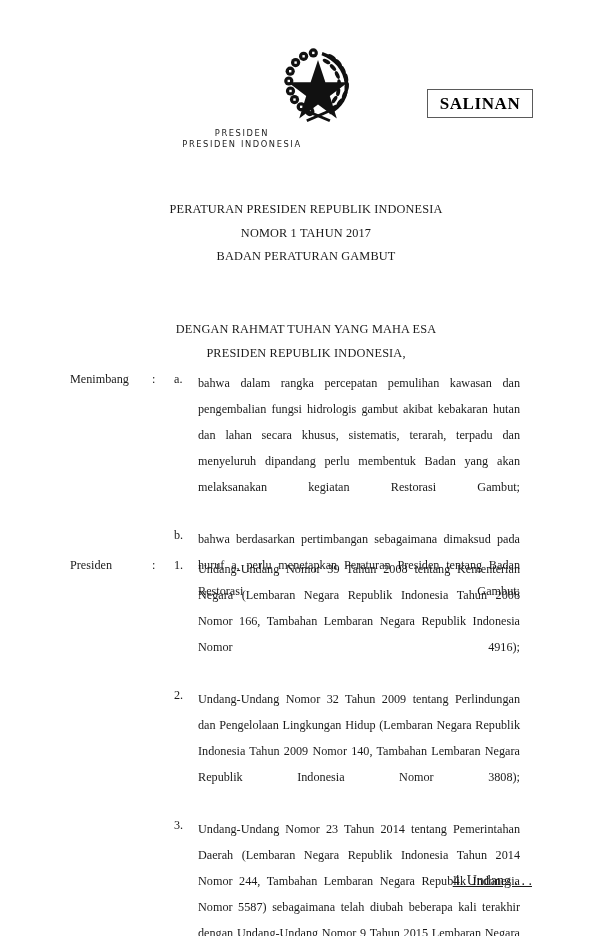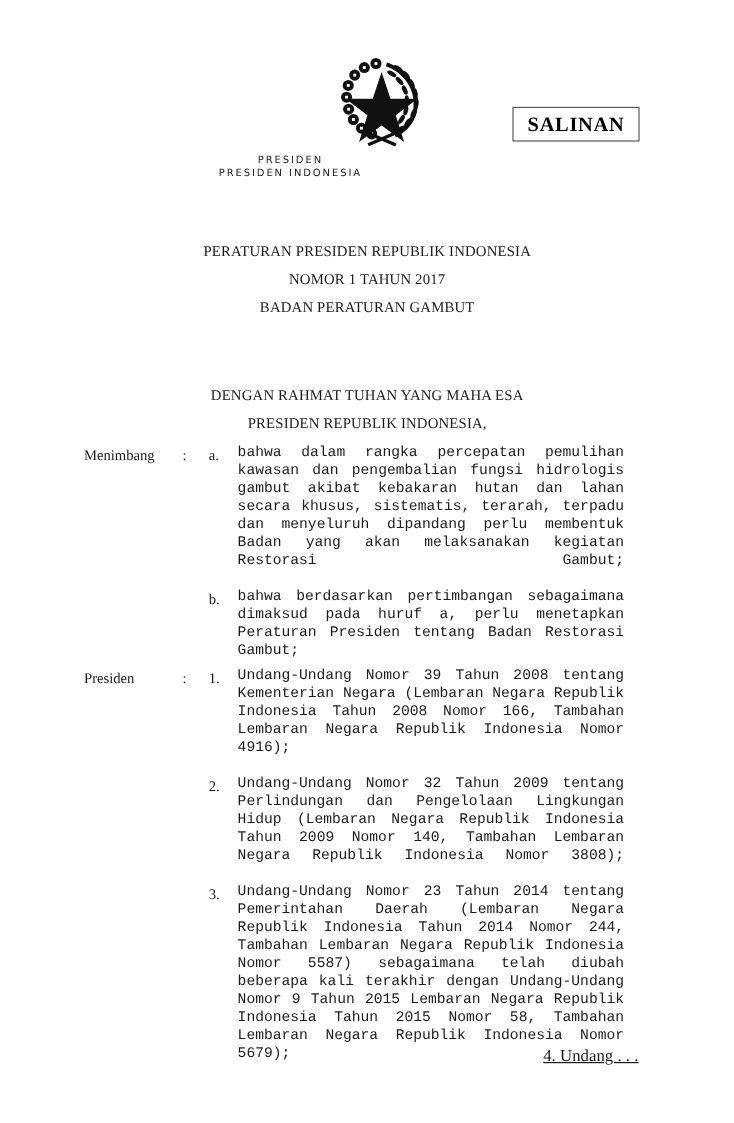--- a/index.html
+++ b/index.html
@@ -135,25 +135,24 @@
   }
   .item-marker {
     width: 24px;
     flex: 0 0 24px;
     font-size: 12.2px;
     line-height: 18.7px;
   }
   .item-text {
     flex: 1 1 auto;
     font-size: 12.2px;
-    line-height: 15px;
+    line-height: 26px;
     text-align: justify;
     text-justify: inter-word;
     hyphens: none;
-    font-family: Liberation Mono, monospace;
   }
   
   .item-text::after {
     content: "";
     display: inline-block;
     width: 100%;
   }
 
   
   .footer-catch {

